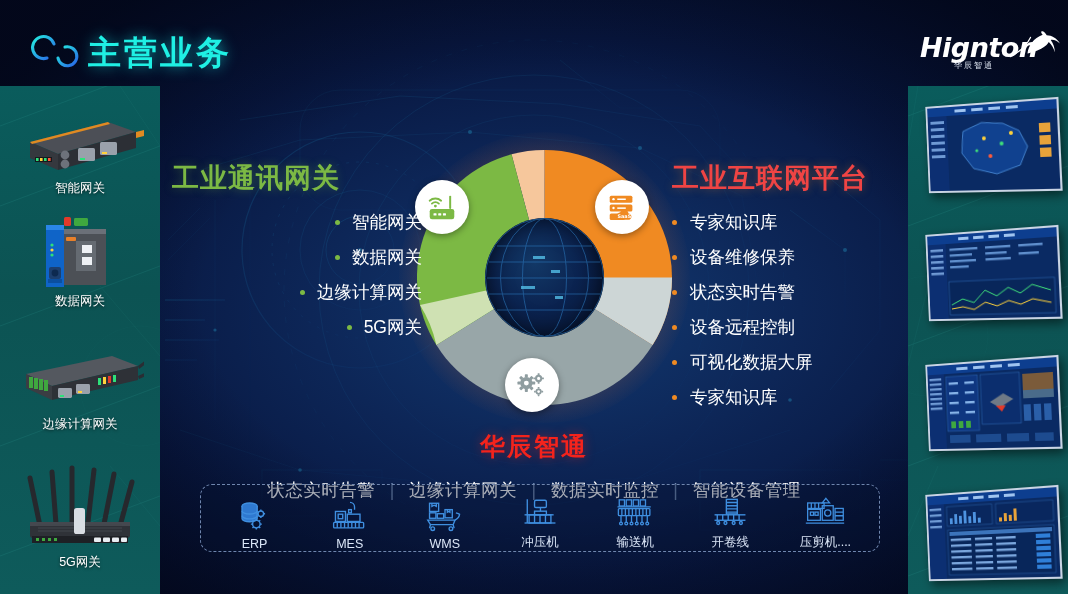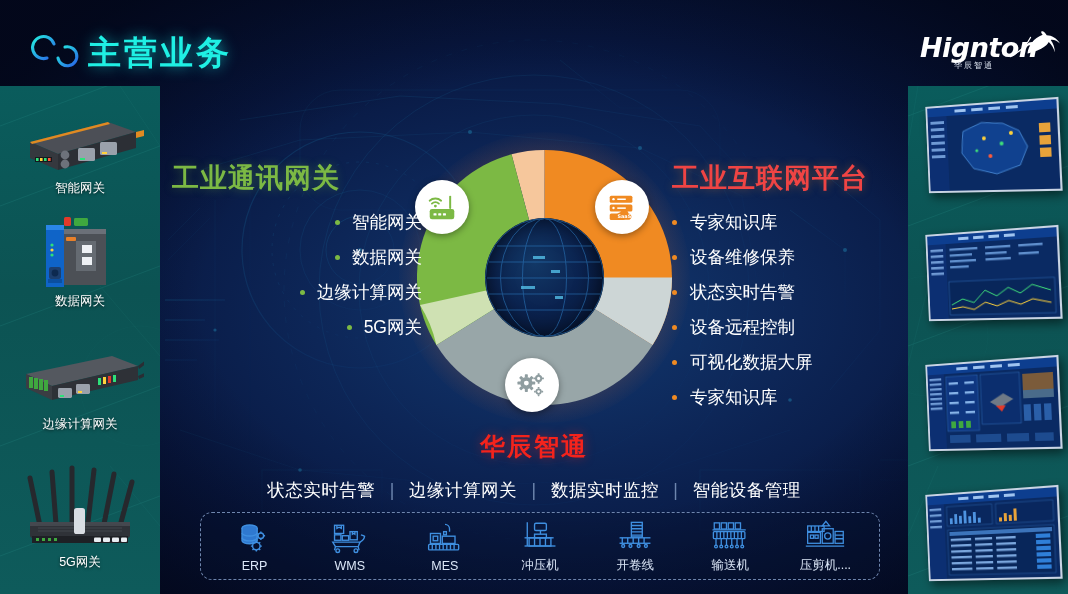--- a/index.html
+++ b/index.html
@@ -84,24 +84,24 @@
 
   
   .mfg-title{position:absolute;left:0;top:430px;width:1068px;text-align:center;z-index:18;
     font-size:25px;font-weight:bold;color:#f4231c;letter-spacing:2px;
     text-shadow:0 0 12px rgba(240,30,20,.45);
     font-family:"DejaVu Sans","Liberation Sans",sans-serif;}
   .mfg-sub{position:absolute;left:0;top:478px;width:1068px;text-align:center;z-index:18;
     font-size:17.5px;color:#ffffff;letter-spacing:.5px;}
   .mfg-sub .sep{color:#6e86ae;margin:0 9px;}
 
-  .strip{position:absolute;left:200px;top:512px;width:680px;height:68px;z-index:18;
+  .strip{position:absolute;left:200px;top:484px;width:680px;height:68px;z-index:18;
     border:1px dashed #6f86ae;border-radius:12px;
     background:rgba(6,16,45,.35);
-    display:flex;align-items:center;justify-content:space-around;padding:0 6px;box-sizing:border-box;}
+    display:flex;align-items:flex-end;justify-content:space-around;padding:0 6px;box-sizing:border-box;}
   .strip-item{width:88px;text-align:center;}
   .strip-ico{height:36px;display:flex;align-items:center;justify-content:center;}
   .strip-lab{margin-top:3px;font-size:12.5px;color:#dbe6f7;white-space:nowrap;overflow:hidden;}
 </style>
 </head>
 <body>
 
 <div id="slide">
 
   <div class="bg-base"></div>
@@ -682,82 +682,65 @@
           <circle cx="21.5" cy="27" r="4.2"></circle>
           <path d="M21.5 20.9v1.9M21.5 31.2v1.9M15.4 27h1.9M25.7 27h1.9M17.2 22.7l1.4 1.4M24.4 29.9l1.4 1.4M25.8 22.7l-1.4 1.4M18.6 29.9l-1.4 1.4"></path>
         </svg>
       </div>
       <div class="strip-lab">ERP</div>
     </div>
 
     <div class="strip-item">
       <div class="strip-ico">
         <svg viewBox="0 0 44 36" style="width:40px;height:34px" fill="none" stroke="#3f8fe0" stroke-width="1.5">
+          <path d="M22 3a5 5 0 0 1 5 5v3"></path>
+          <rect x="20.5" y="11" width="3" height="3.5"></rect>
+          <rect x="6" y="13" width="11" height="11"></rect>
+          <rect x="9" y="16" width="5" height="5"></rect>
+          <rect x="19" y="16" width="14" height="8"></rect>
+          <rect x="4" y="25" width="33" height="6" rx="1"></rect>
+          <path d="M8 25v6M12 25v6M16 25v6M20 25v6M24 25v6M28 25v6M32 25v6"></path>
+        </svg>
+      </div>
+      <div class="strip-lab">MES</div>
+    </div>
+
+    <div class="strip-item">
+      <div class="strip-ico">
+        <svg viewBox="0 0 44 36" style="width:40px;height:34px" fill="none" stroke="#3f8fe0" stroke-width="1.5">
           <rect x="5" y="4" width="10" height="9"></rect>
           <path d="M7.6 4v3.4l2.4-1.3 2.4 1.3V4"></path>
           <rect x="5" y="14.5" width="7" height="6"></rect>
           <rect x="13.5" y="15.5" width="7" height="5"></rect>
           <rect x="22" y="11" width="8" height="9"></rect>
           <path d="M24.6 11v3l1.4-.9 1.4.9v-3"></path>
           <path d="M3 22.5h30l-2 5H6Z"></path>
           <path d="M6 27.5l-1 4M31 27.5l1 4"></path>
           <circle cx="8.5" cy="32" r="2"></circle>
             <circle cx="28.5" cy="32" r="2"></circle>
           <path d="M33 22.5c3-1.5 5-4 5-7M34 14.5c2 .5 3.6 1.2 4.6 2"></path>
         </svg>
       </div>
       <div class="strip-lab">WMS</div>
     </div>
 
     <div class="strip-item">
       <div class="strip-ico">
         <svg viewBox="0 0 44 36" style="width:40px;height:34px" fill="none" stroke="#3f8fe0" stroke-width="1.5">
-          <path d="M22 3a5 5 0 0 1 5 5v3"></path>
-          <rect x="20.5" y="11" width="3" height="3.5"></rect>
-          <rect x="6" y="13" width="11" height="11"></rect>
-          <rect x="9" y="16" width="5" height="5"></rect>
-          <rect x="19" y="16" width="14" height="8"></rect>
-          <rect x="4" y="25" width="33" height="6" rx="1"></rect>
-          <path d="M8 25v6M12 25v6M16 25v6M20 25v6M24 25v6M28 25v6M32 25v6"></path>
-        </svg>
-      </div>
-      <div class="strip-lab">MES</div>
-    </div>
-
-    <div class="strip-item">
-      <div class="strip-ico">
-        <svg viewBox="0 0 44 36" style="width:40px;height:34px" fill="none" stroke="#3f8fe0" stroke-width="1.5">
           <path d="M8 3v26"></path>
           <rect x="16" y="4" width="13" height="8" rx="1.5"></rect>
           <path d="M22.5 12v4"></path>
           <rect x="16" y="16" width="13" height="4"></rect>
           <path d="M5 20h32"></path>
           <rect x="10" y="20" width="24" height="9"></rect>
           <path d="M16 20v9M22 20v9M28 20v9"></path>
           <path d="M5 29h34"></path>
         </svg>
       </div>
       <div class="strip-lab">冲压机</div>
-    </div>
-
-    <div class="strip-item">
-      <div class="strip-ico">
-        <svg viewBox="0 0 44 36" style="width:40px;height:34px" fill="none" stroke="#3f8fe0" stroke-width="1.5">
-          <rect x="18" y="3" width="12" height="16"></rect>
-          <path d="M18 6.5h12M18 10h12M18 13.5h12M18 17h12"></path>
-          <path d="M5 20h34"></path>
-          <path d="M8 20v6M14 20v6M20 20v6M26 20v6M32 20v6"></path>
-          <path d="M5 26h34"></path>
-          <circle cx="9" cy="29" r="1.6"></circle>
-            <circle cx="17" cy="29" r="1.6"></circle>
-          <circle cx="26" cy="29" r="1.6"></circle>
-            <circle cx="34" cy="29" r="1.6"></circle>
-        </svg>
-      </div>
-      <div class="strip-lab">开卷线</div>
     </div>
 
     <div class="strip-item">
       <div class="strip-ico">
         <svg viewBox="0 0 48 36" style="width:42px;height:34px" fill="none" stroke="#3f8fe0" stroke-width="1.5">
           <rect x="6" y="3" width="6" height="7"></rect>
             <rect x="14" y="3" width="6" height="7"></rect>
           <rect x="22" y="3" width="6" height="7"></rect>
             <rect x="30" y="3" width="6" height="7"></rect>
           <path d="M4 11h38"></path>
@@ -770,20 +753,37 @@
           <circle cx="26" cy="30" r="1.6"></circle>
             <circle cx="32" cy="30" r="1.6"></circle>
             <circle cx="38" cy="30" r="1.6"></circle>
         </svg>
       </div>
       <div class="strip-lab">输送机</div>
     </div>
 
     <div class="strip-item">
       <div class="strip-ico">
+        <svg viewBox="0 0 44 36" style="width:40px;height:34px" fill="none" stroke="#3f8fe0" stroke-width="1.5">
+          <rect x="18" y="3" width="12" height="16"></rect>
+          <path d="M18 6.5h12M18 10h12M18 13.5h12M18 17h12"></path>
+          <path d="M5 20h34"></path>
+          <path d="M8 20v6M14 20v6M20 20v6M26 20v6M32 20v6"></path>
+          <path d="M5 26h34"></path>
+          <circle cx="9" cy="29" r="1.6"></circle>
+            <circle cx="17" cy="29" r="1.6"></circle>
+          <circle cx="26" cy="29" r="1.6"></circle>
+            <circle cx="34" cy="29" r="1.6"></circle>
+        </svg>
+      </div>
+      <div class="strip-lab">开卷线</div>
+    </div>
+
+    <div class="strip-item">
+      <div class="strip-ico">
         <svg viewBox="0 0 46 36" style="width:42px;height:34px" fill="none" stroke="#3f8fe0" stroke-width="1.4">
           <path d="M24 2l4 5h-8Z"></path>
           <rect x="4" y="7" width="18" height="6"></rect>
           <path d="M8 7v6M12 7v6M16 7v6"></path>
           <rect x="4" y="14" width="14" height="12"></rect>
           <rect x="7" y="17" width="3.5" height="3.5"></rect>
             <rect x="12" y="17" width="3.5" height="3.5"></rect>
           <rect x="20" y="10" width="12" height="16"></rect>
           <circle cx="26" cy="18" r="3.4"></circle>
           <rect x="34" y="13" width="9" height="13"></rect>

